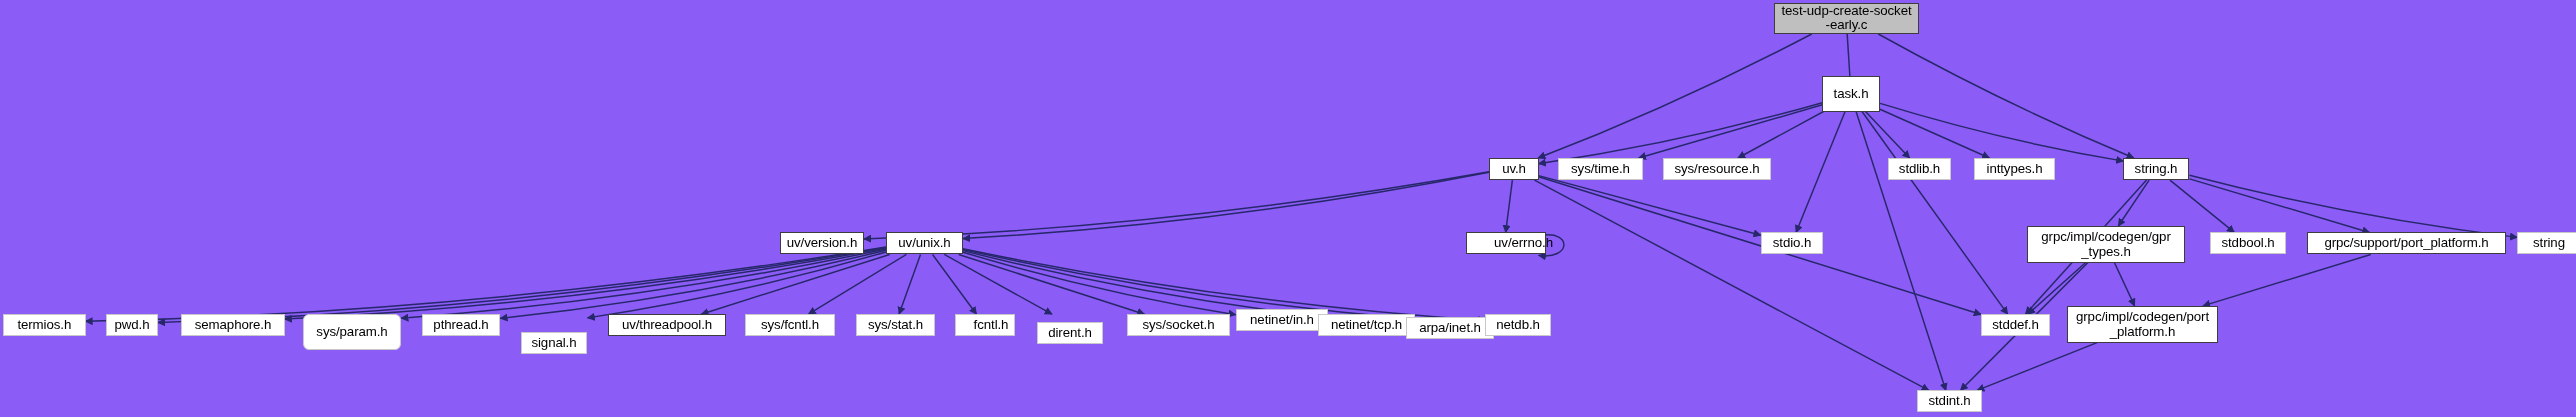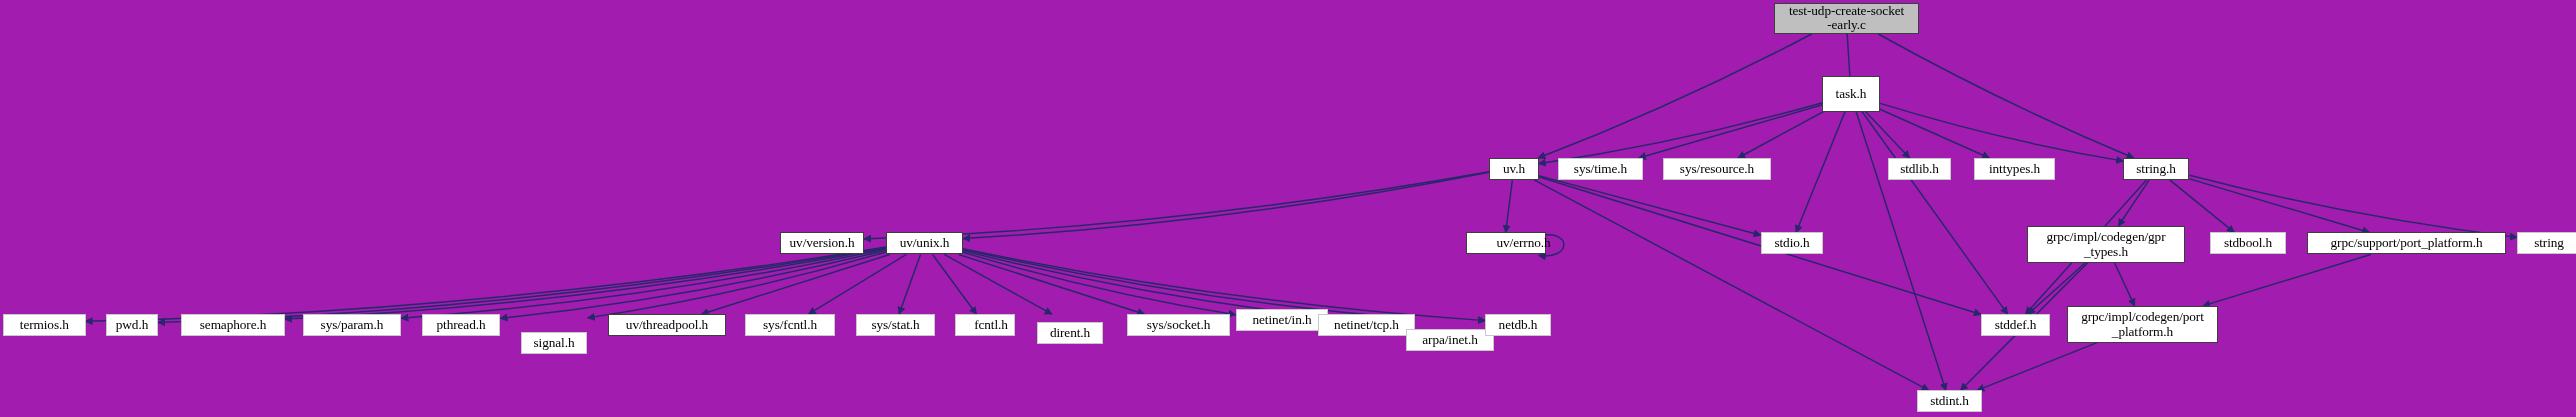--- a/index.html
+++ b/index.html
@@ -4,22 +4,22 @@
 <style>
   html, body {
     margin: 0;
     padding: 0;
     background: #ffffff;
   }
   #graph-root {
     position: relative;
     width: 2576px;
     height: 418px;
-    background: #a21caf;
-    font-family: Liberation Serif, serif;
+    background: #8b5cf6;
+    font-family: Liberation Sans, sans-serif;
     overflow: hidden;
   }
   svg#edge-layer {
     position: absolute;
     left: 0;
     top: 0;
     width: 2576px;
     height: 418px;
   }
   .node {
@@ -119,32 +119,32 @@
       <div class="node local" style="left: 1466px; top: 232px; width: 80px; height: 22px; padding-left: 35px;">uv/errno.h</div>
       <div class="node system" style="left: 1761px; top: 232px; width: 62px; height: 22px;">stdio.h</div>
       <div class="node local" style="left: 2027px; top: 226px; width: 158px; height: 37px;">grpc/impl/codegen/gpr
 _types.h</div>
       <div class="node system" style="left: 2210px; top: 232px; width: 76px; height: 22px;">stdbool.h</div>
       <div class="node local" style="left: 2307px; top: 232px; width: 199px; height: 22px;">grpc/support/port_platform.h</div>
       <div class="node system" style="left: 2517px; top: 232px; width: 64px; height: 22px;">string</div>
       <div class="node system" style="left: 2.8px; top: 314px; width: 83px; height: 22px;">termios.h</div>
       <div class="node system" style="left: 106px; top: 314px; width: 52px; height: 22px;">pwd.h</div>
       <div class="node system" style="left: 181px; top: 314px; width: 104px; height: 22px;">semaphore.h</div>
-      <div class="node system" style="left: 303px; top: 314px; width: 98px; height: 22px;">sys/param.h</div>
+      <div class="node system" style="left: 303px; top: 314px; width: 98px; height: 36px; border-radius: 6px;">sys/param.h</div>
       <div class="node system" style="left: 422px; top: 314px; width: 78px; height: 22px;">pthread.h</div>
       <div class="node system" style="left: 521px; top: 332px; width: 66px; height: 22px;">signal.h</div>
       <div class="node local" style="left: 608px; top: 314px; width: 118px; height: 22px;">uv/threadpool.h</div>
       <div class="node system" style="left: 745px; top: 314px; width: 90px; height: 22px;">sys/fcntl.h</div>
       <div class="node system" style="left: 856px; top: 314px; width: 79px; height: 22px;">sys/stat.h</div>
       <div class="node system" style="left: 955px; top: 314px; width: 60px; height: 22px; padding-left: 12px;">fcntl.h</div>
       <div class="node system" style="left: 1037px; top: 314px; width: 66px; height: 22px; margin-top: 8px;">dirent.h</div>
       <div class="node system" style="left: 1127px; top: 314px; width: 103px; height: 22px;">sys/socket.h</div>
       <div class="node system" style="left: 1236px; top: 309px; width: 92px; height: 22px;">netinet/in.h</div>
       <div class="node system" style="left: 1318px; top: 314px; width: 97px; height: 22px;">netinet/tcp.h</div>
-      <div class="node system" style="left: 1406px; top: 329px; width: 88px; height: 22px;">arpa/inet.h</div>
+      <div class="node system" style="left: 1406px; top: 317px; width: 88px; height: 22px;">arpa/inet.h</div>
       <div class="node system" style="left: 1485px; top: 314px; width: 66px; height: 22px;">netdb.h</div>
       <div class="node system" style="left: 1981px; top: 314px; width: 69px; height: 22px;">stddef.h</div>
       <div class="node local" style="left: 2067px; top: 306px; width: 151px; height: 37px;">grpc/impl/codegen/port
 _platform.h</div>
       <div class="node system" style="left: 1917px; top: 390px; width: 65px; height: 22px;">stdint.h</div>
     </div>
 </div>
 
 
 </body></html>

